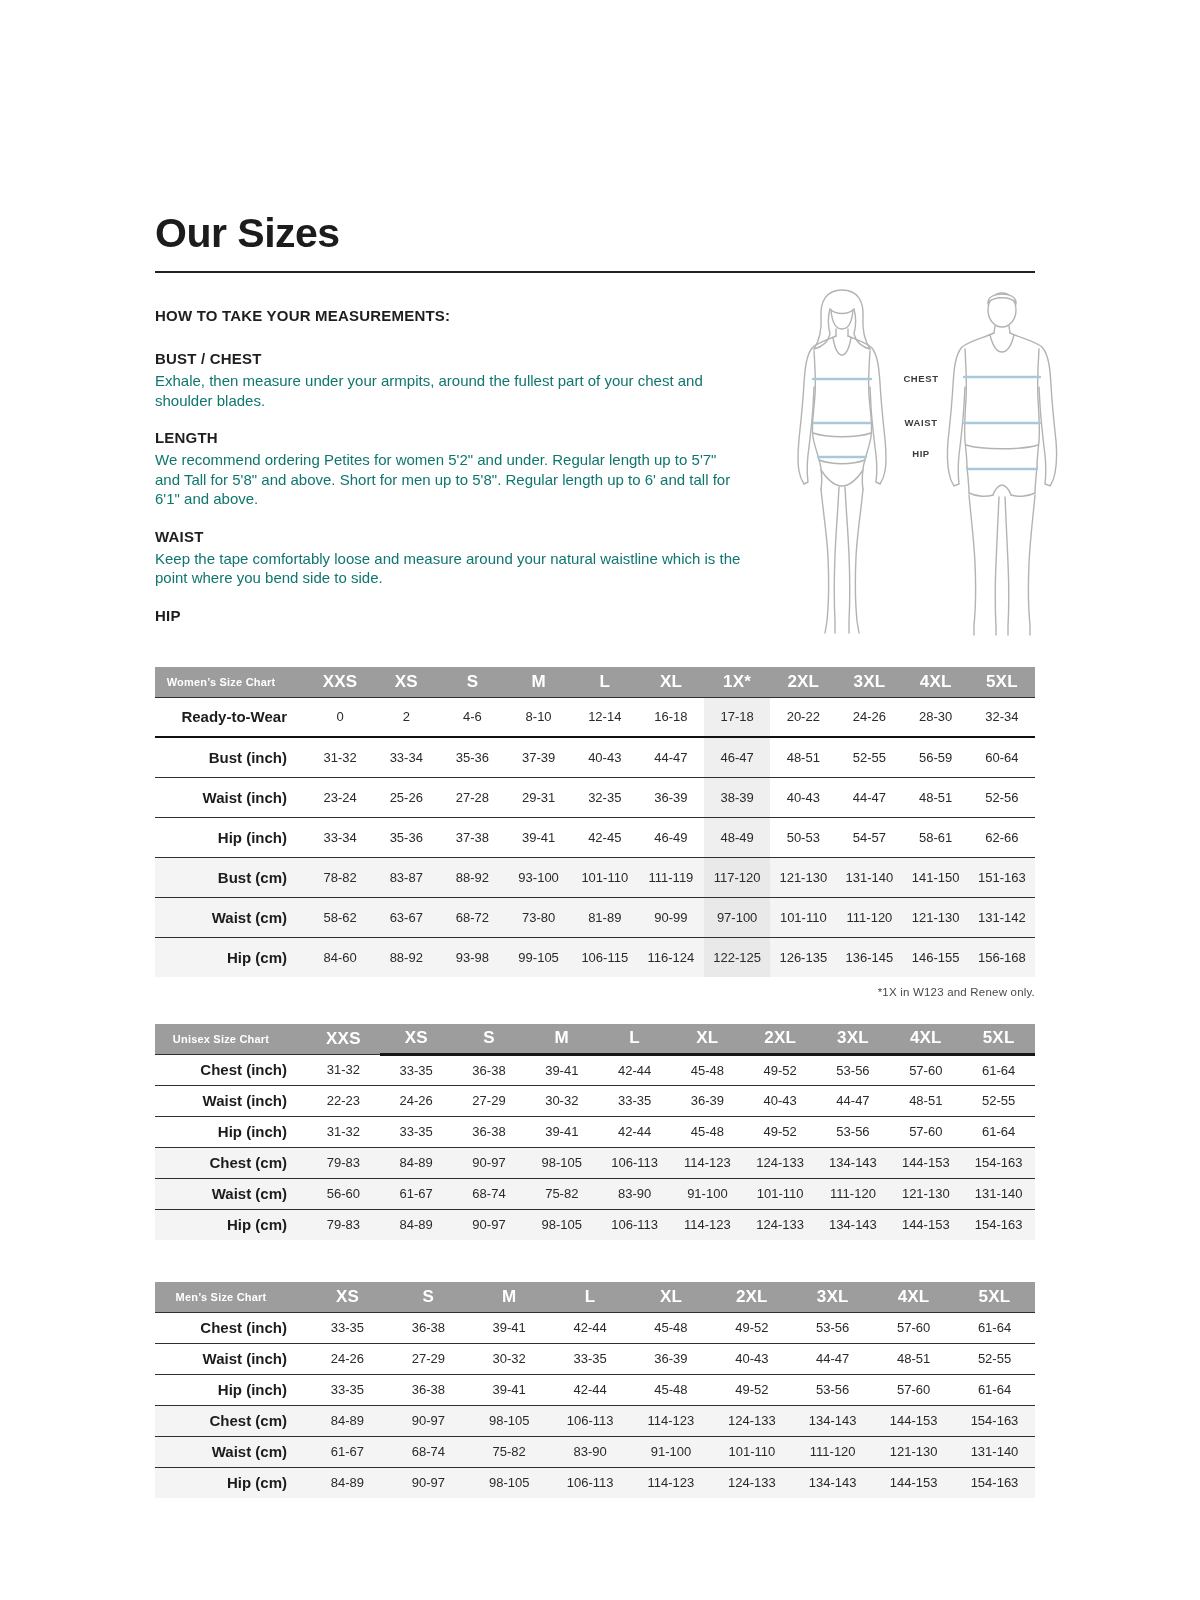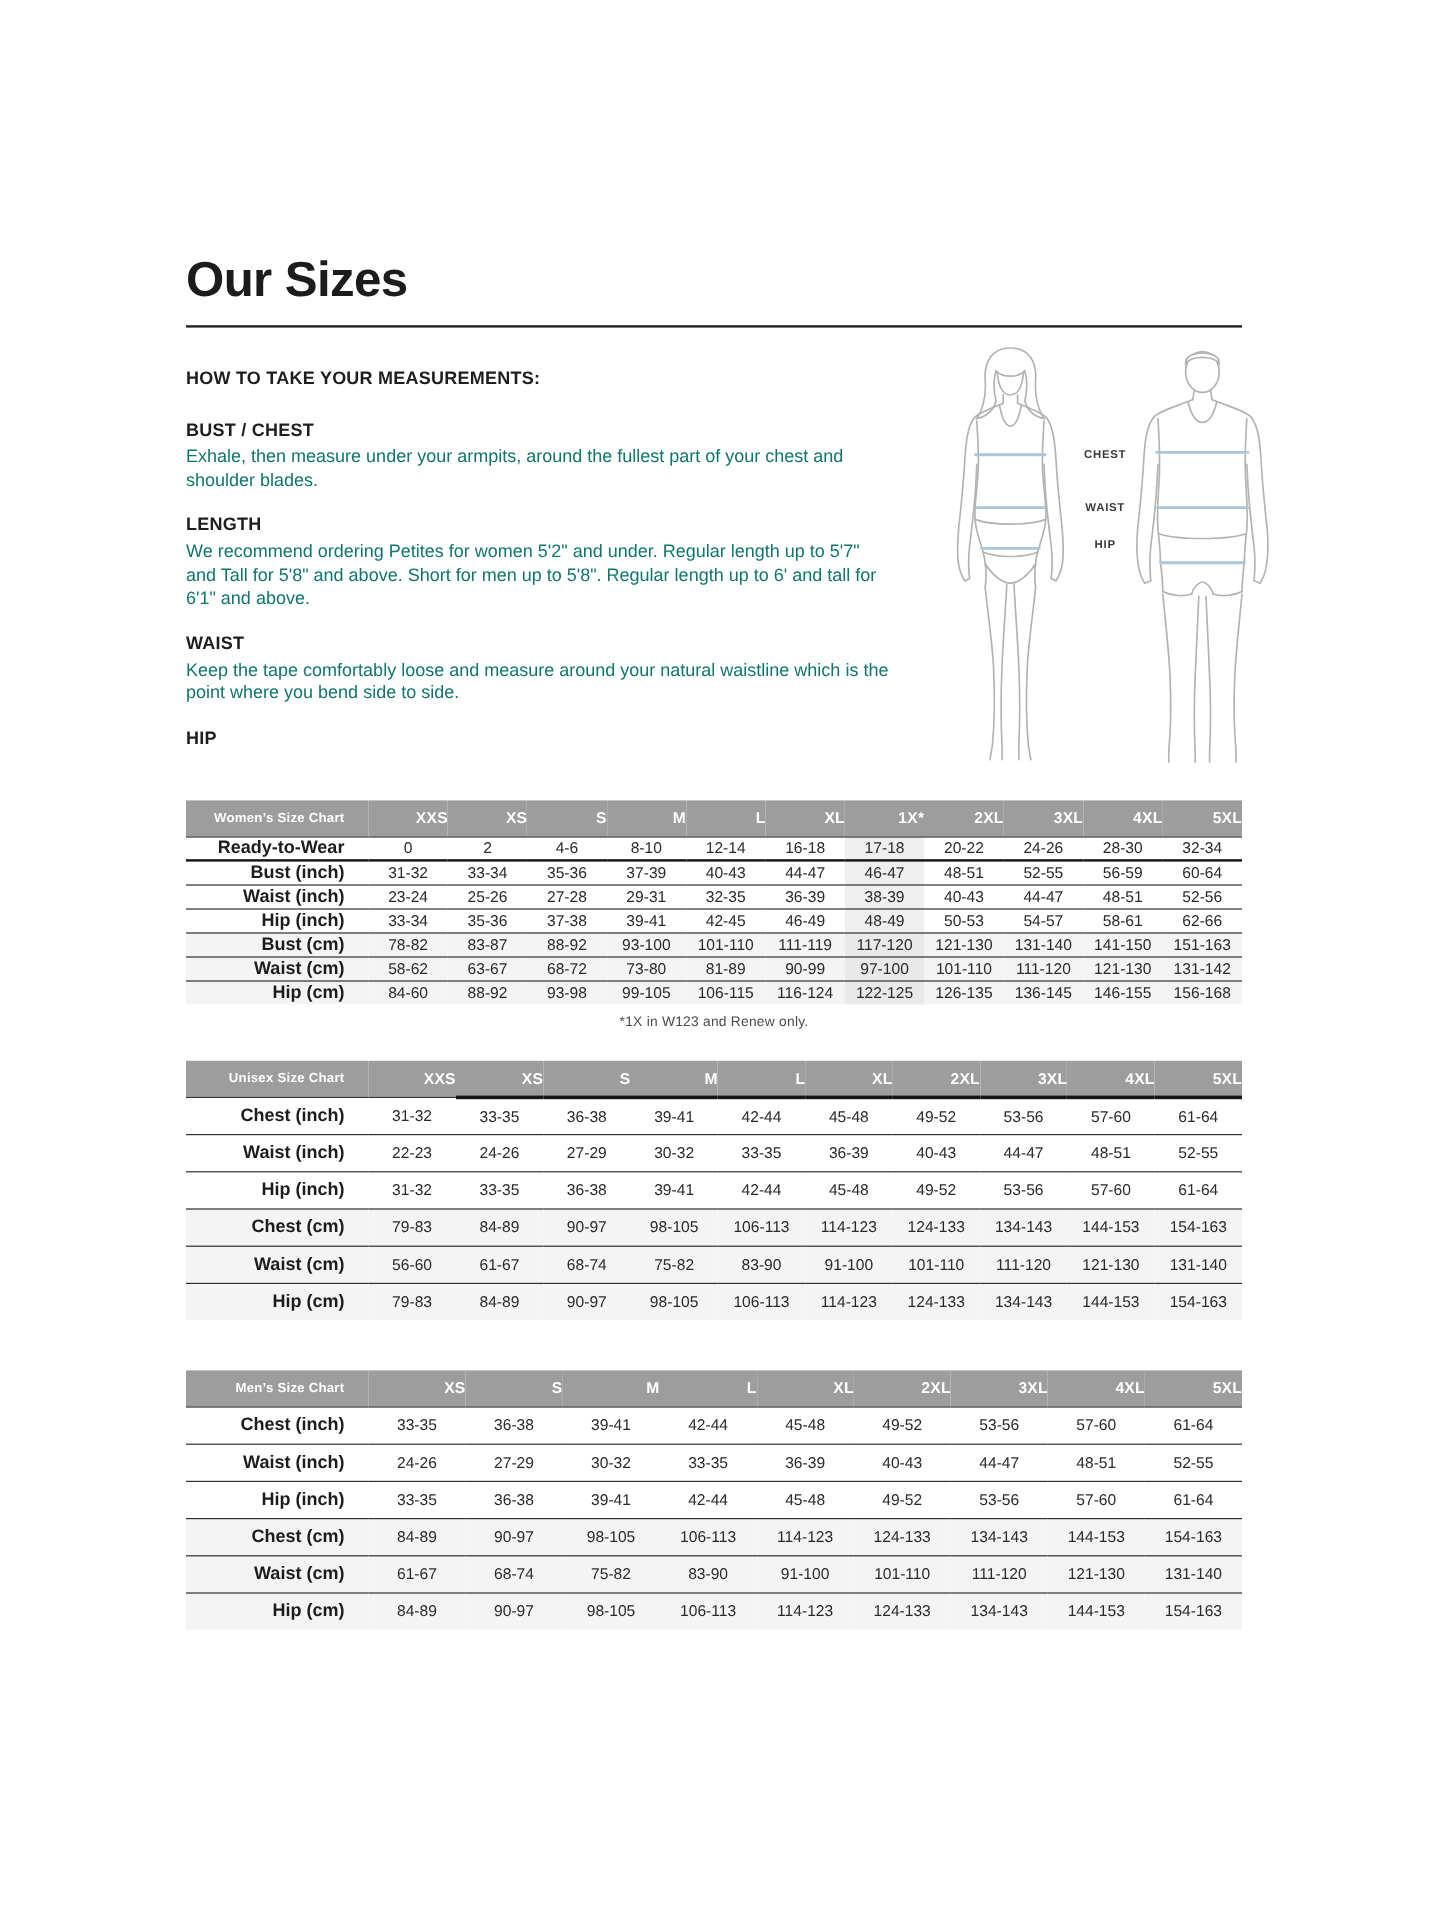--- a/index.html
+++ b/index.html
@@ -32,39 +32,39 @@
   .fig .mline { stroke:var(--blue,#a9c9da); stroke-width:2.4; }
   .fig text { font-family:"Liberation Sans",sans-serif; font-size:9.5px; font-weight:bold;
               letter-spacing:0.6px; fill:#3a3a3a; text-anchor:middle; }
 
   .size-table-wrap.womens { margin-top:26px; }
   .size-table-wrap.unisex { margin-top:26px; }
   .size-table-wrap.mens   { margin-top:42px; }
 
   table.size-table { width:100%; border-collapse:collapse; table-layout:fixed; }
   table.size-table thead th {
-    background:var(--header-bg,#9d9d9d); color:#fff; font-size:13px; font-weight:bold;
-    height:30px; text-align:right; letter-spacing:0.2px;
+    background:var(--header-bg,#9d9d9d); color:#fff; font-size:17px; font-weight:bold;
+    height:30px; text-align:center; letter-spacing:0.2px;
   }
   table.size-table thead th.label-col { padding-right:20px; font-size:11px; }
   table.size-table thead th.ul { border-bottom:3px solid #161616; }
   table.size-table col.label { width:152px; }
   table.size-table tbody th {
     text-align:right; padding-right:20px; font-size:15px; font-weight:bold; color:#1c1c1c;
     white-space:nowrap;
   }
   table.size-table tbody td { text-align:center; font-size:13px; color:#2a2a2a; }
-  table.size-table tbody tr { height:20px; border-top:1px solid #2f2f2f; }
+  table.size-table tbody tr { height:40px; border-top:1px solid #2f2f2f; }
   .unisex table.size-table tbody tr, .mens table.size-table tbody tr { height:31px; }
   table.size-table tbody tr.thick { border-top:2px solid #111; }
   table.size-table tbody tr.shaded { background:var(--shade,#f4f4f4); }
   table.size-table td.hl { background:var(--hl,#efefef); }
   table.size-table tr.shaded td.hl { background:#e9e9e9; }
 
-  .footnote { text-align:center; font-size:11.5px; color:#4a4a4a; margin-top:9px; letter-spacing:0.2px; }
+  .footnote { text-align:right; font-size:11.5px; color:#4a4a4a; margin-top:9px; letter-spacing:0.2px; }
 </style>
 </head>
 <body>
 
 <div class="content">
 
   <h1 class="page-title">Our Sizes</h1>
   <hr class="title-rule">
 
   <div class="intro">

